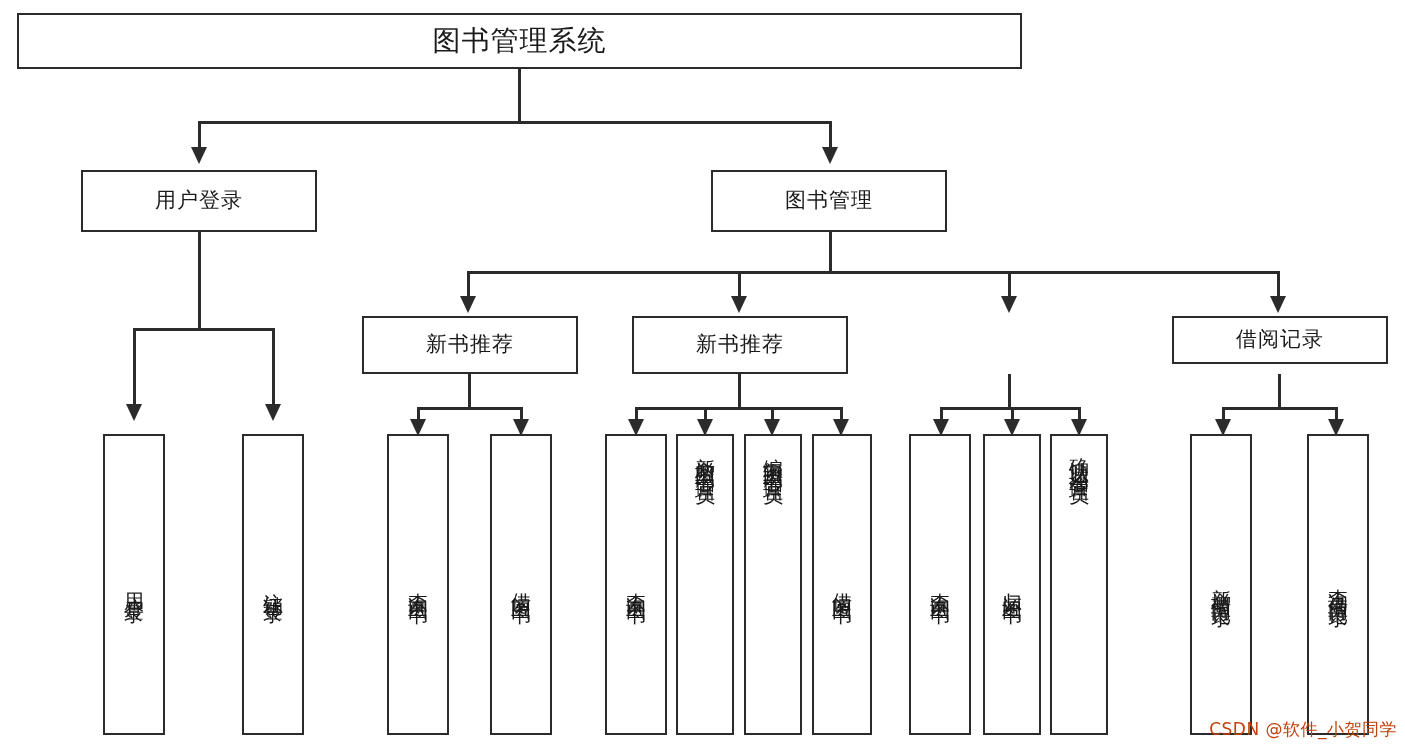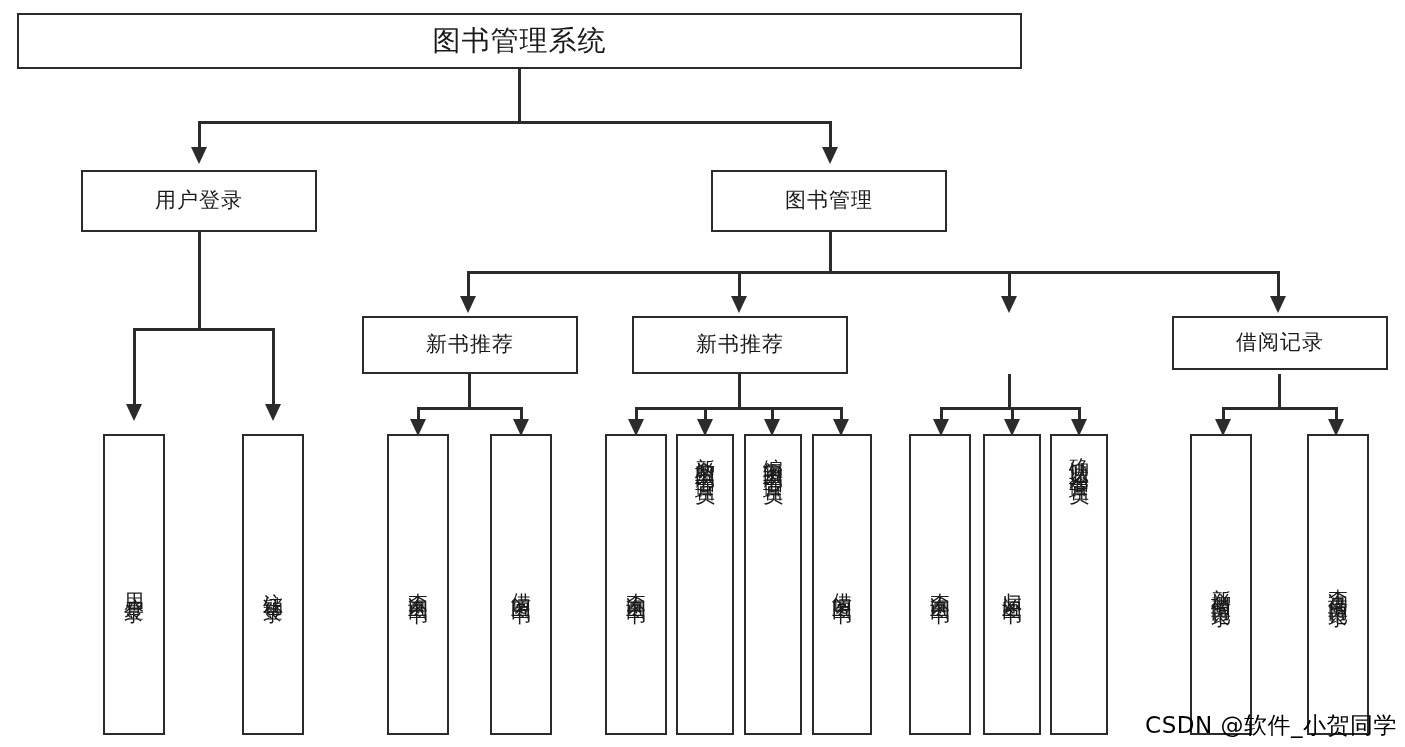--- a/index.html
+++ b/index.html
@@ -67,22 +67,22 @@
     height: 0;
     border-left: 8px solid transparent;
     border-right: 8px solid transparent;
     border-top: 17px solid #2b2b2b;
   }
   
   #watermark {
     position: absolute;
     right: 8px;
     bottom: 6px;
-    font-size: 23px;
-    color: #000000;
+    font-size: 17px;
+    color: #c2410c;
     white-space: nowrap;
     letter-spacing: 0.5px;
   }
 </style>
 </head>
 <body>
 
 <div id="canvas">
 
   <div class="node h root" style="left:17px; top:13px; width:1005px; height:56px;">
@@ -121,21 +121,21 @@
   <div class="arrow" style="left:1001px; top:296px;"></div>
   <div class="vline" style="left:1277px; top:271px; height:27px;"></div>
   <div class="arrow" style="left:1270px; top:296px;"></div>
 
   <div class="node h" style="left:362px; top:316px; width:216px; height:58px;">
     <span>新书推荐</span>
   </div>
   <div class="node h" style="left:632px; top:316px; width:216px; height:58px;">
     <span>新书推荐</span>
   </div>
-  <div class="node h" style="left:1172px; top:316px; width:216px; height:54px;text-align:right;">
+  <div class="node h" style="left:1172px; top:316px; width:216px; height:48px;text-align:right;">
     <span>借阅记录</span>
   </div>
 
   <div class="vline" style="left:468px; top:374px; height:33px;"></div>
   <div class="hline" style="left:417px; top:407px; width:106px;"></div>
   <div class="vline" style="left:417px; top:407px; height:14px;"></div>
   <div class="arrow" style="left:410px; top:419px;"></div>
   <div class="vline" style="left:520px; top:407px; height:14px;"></div>
   <div class="arrow" style="left:513px; top:419px;"></div>
 

